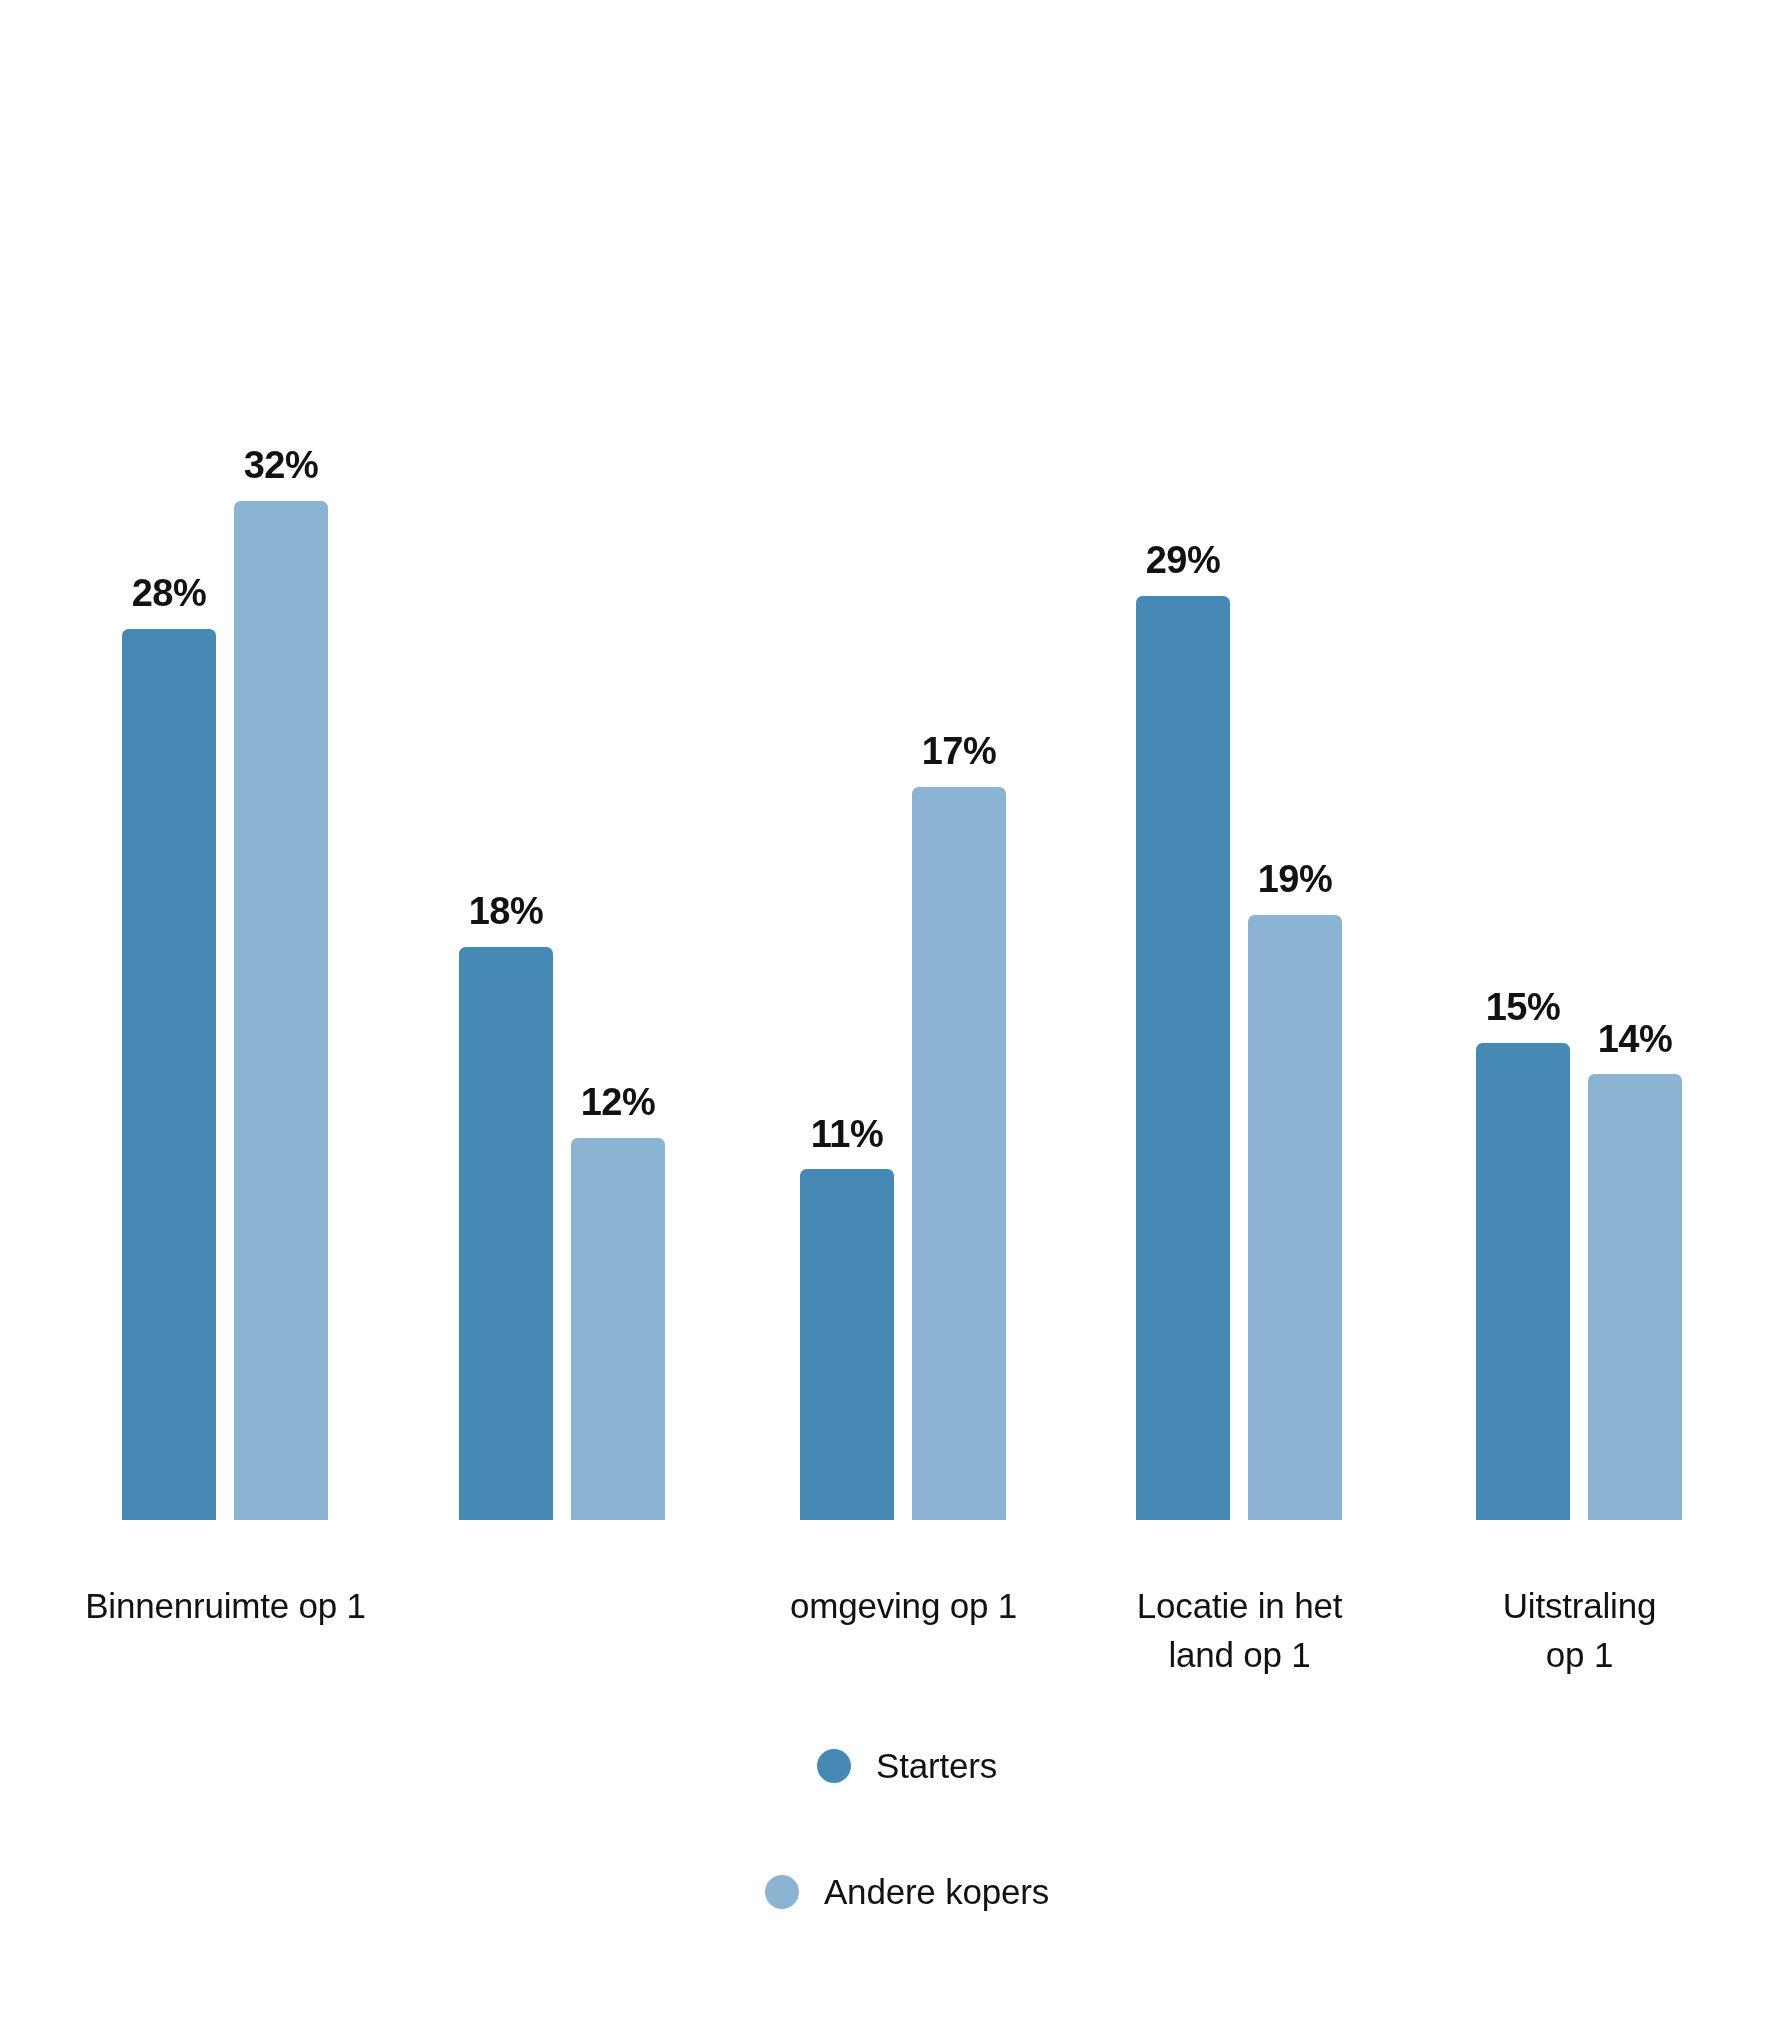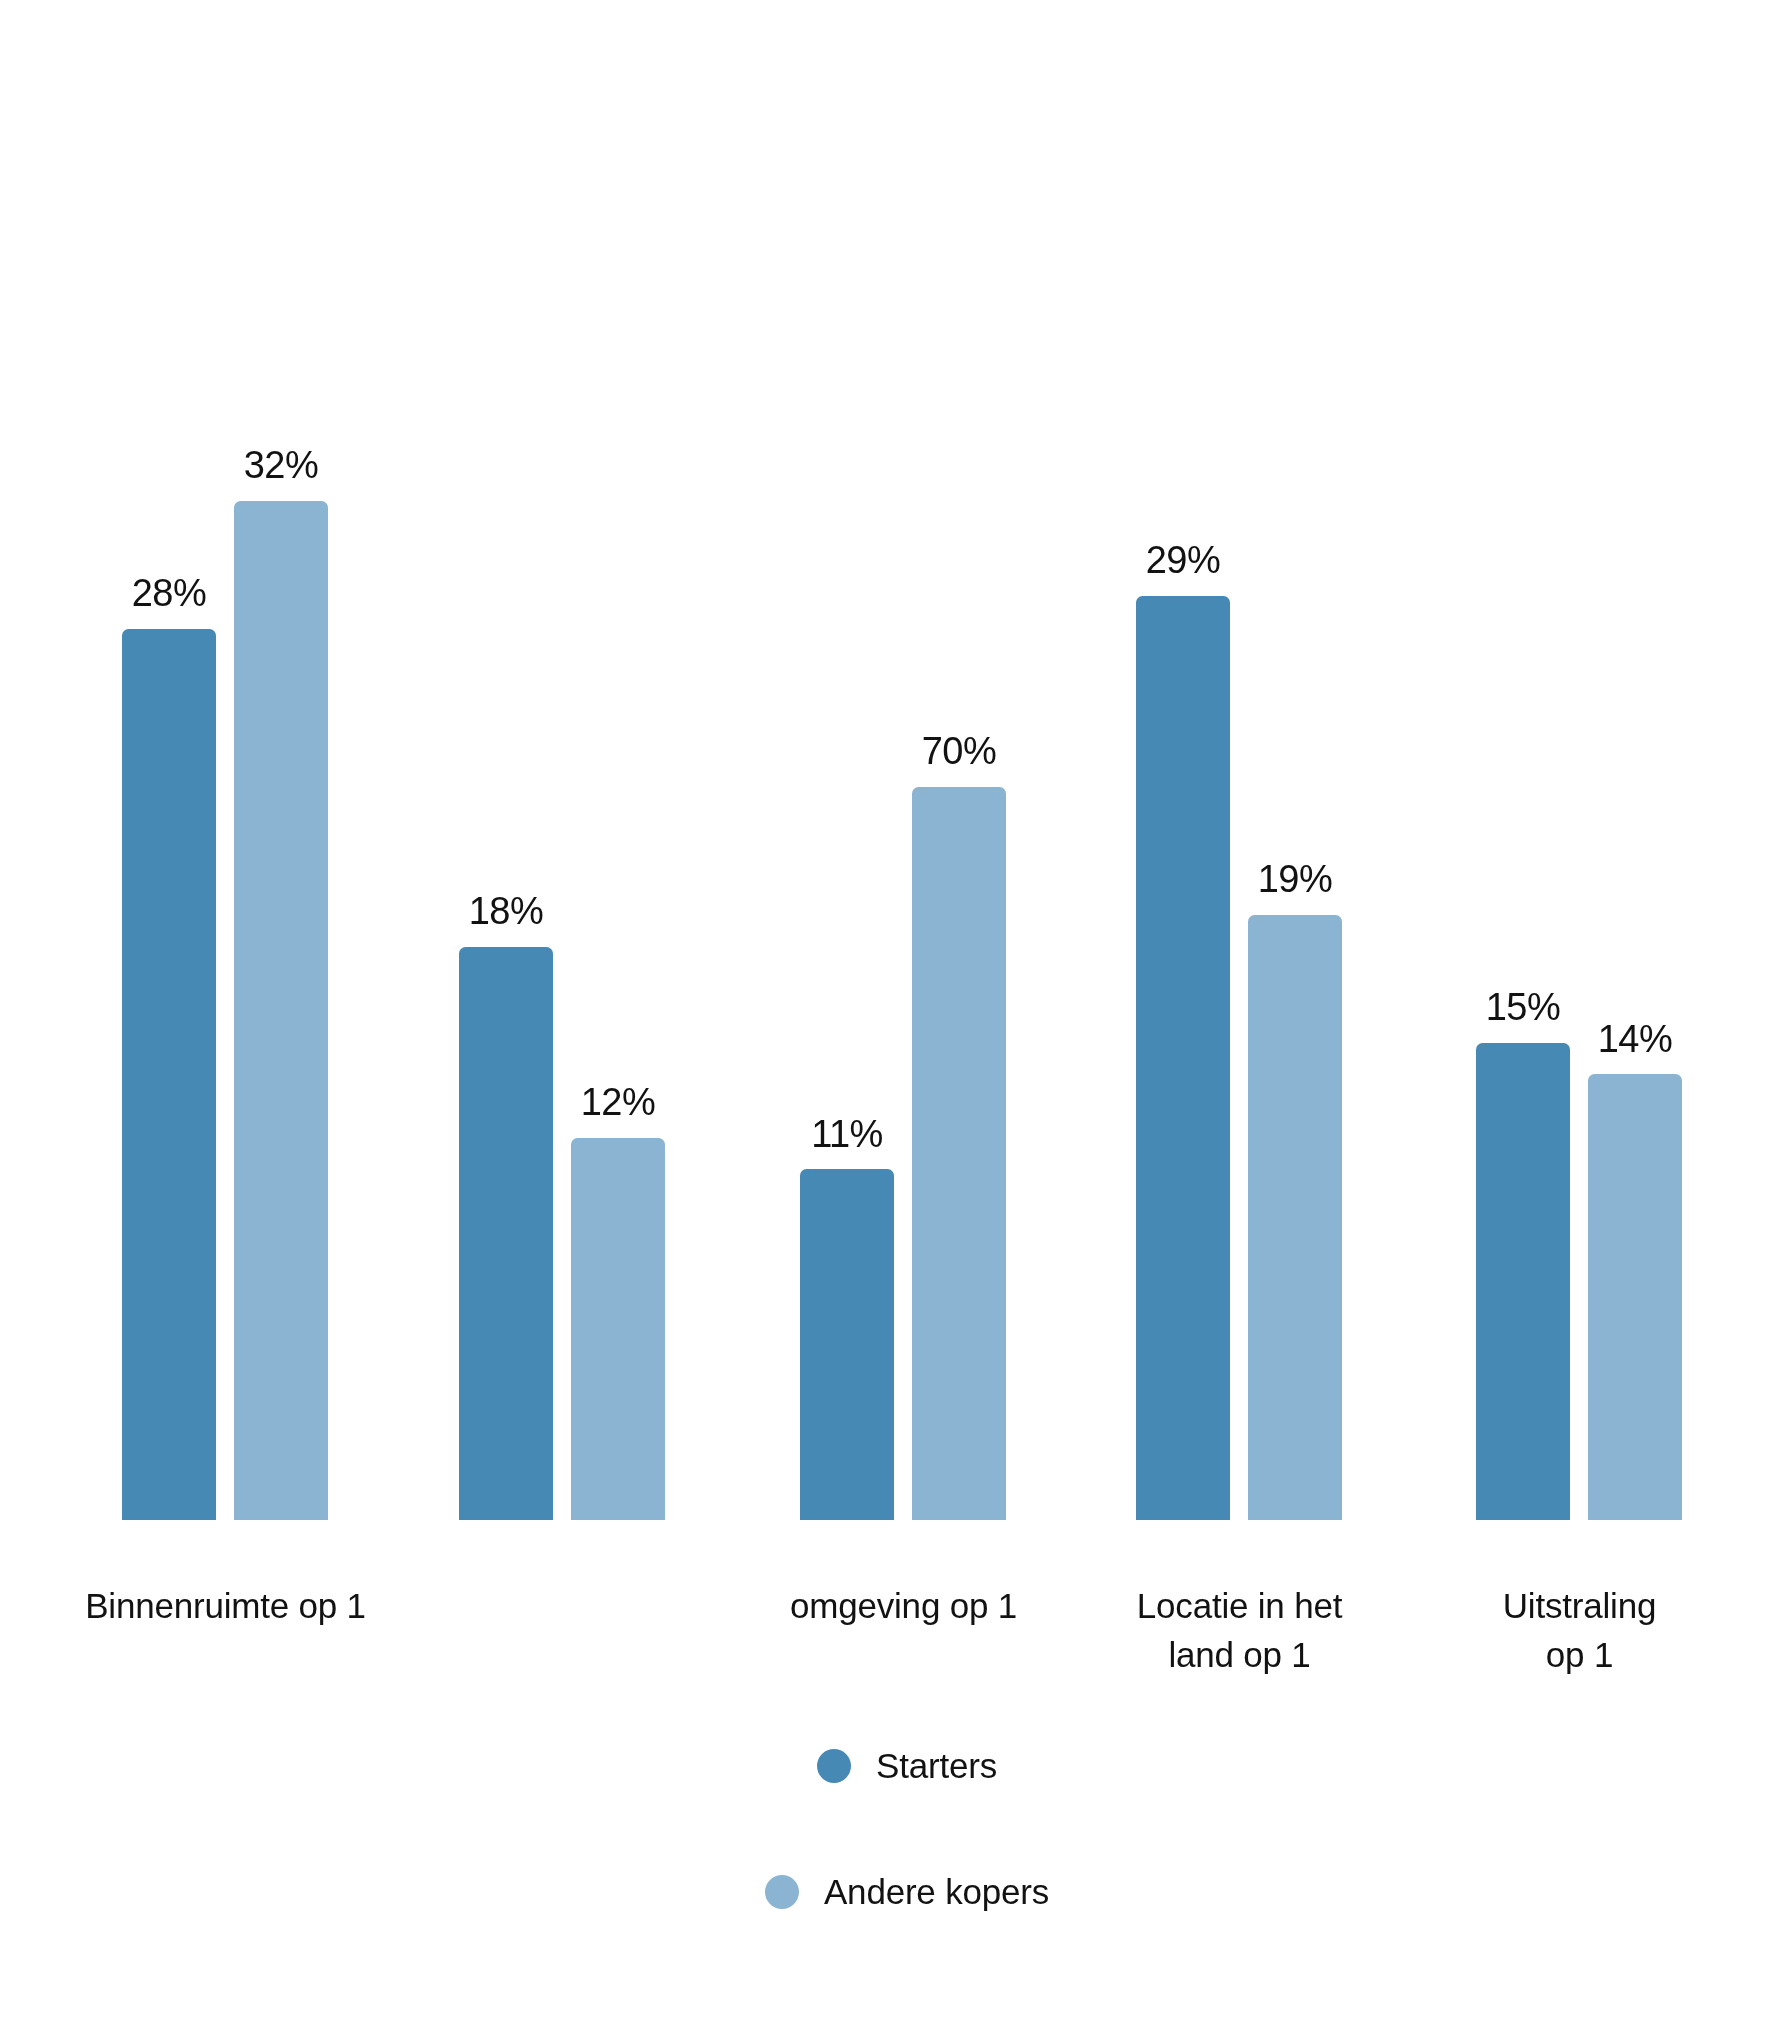--- a/index.html
+++ b/index.html
@@ -56,21 +56,21 @@
   .bar-rect.c-starters      { background: #4589b4; }
   .bar-rect.c-andere-kopers { background: #8ab4d2; }
 
   .bar-value {
     position: absolute;
     left: 0;
     width: 94px;
     text-align: center;
     font-size: 38px;
     line-height: 1;
-    font-weight: 400;
+    font-weight: 700;
     letter-spacing: -0.5px;
     color: #121212;
     white-space: nowrap;
   }
 
   
   #category-axis {
     position: absolute;
     left: 0;
     top: 1581px;
@@ -154,21 +154,21 @@
         <div class="bar-rect c-andere-kopers" style="height: 382px;"></div>
       </div>
     </div>
 
     <div class="bar-group" style="left:800px; width:207px;">
       <div class="bar-slot series-0">
         <div class="bar-value" style="bottom: 367px;">11%</div>
         <div class="bar-rect c-starters" style="height: 351px;"></div>
       </div>
       <div class="bar-slot series-1">
-        <div class="bar-value" style="bottom: 750px;">70%</div>
+        <div class="bar-value" style="bottom: 750px;">17%</div>
         <div class="bar-rect c-andere-kopers" style="height: 733px;"></div>
       </div>
     </div>
 
     <div class="bar-group" style="left:1136px; width:207px;">
       <div class="bar-slot series-0">
         <div class="bar-value" style="bottom: 941px;">29%</div>
         <div class="bar-rect c-starters" style="height: 924px;"></div>
       </div>
       <div class="bar-slot series-1">

